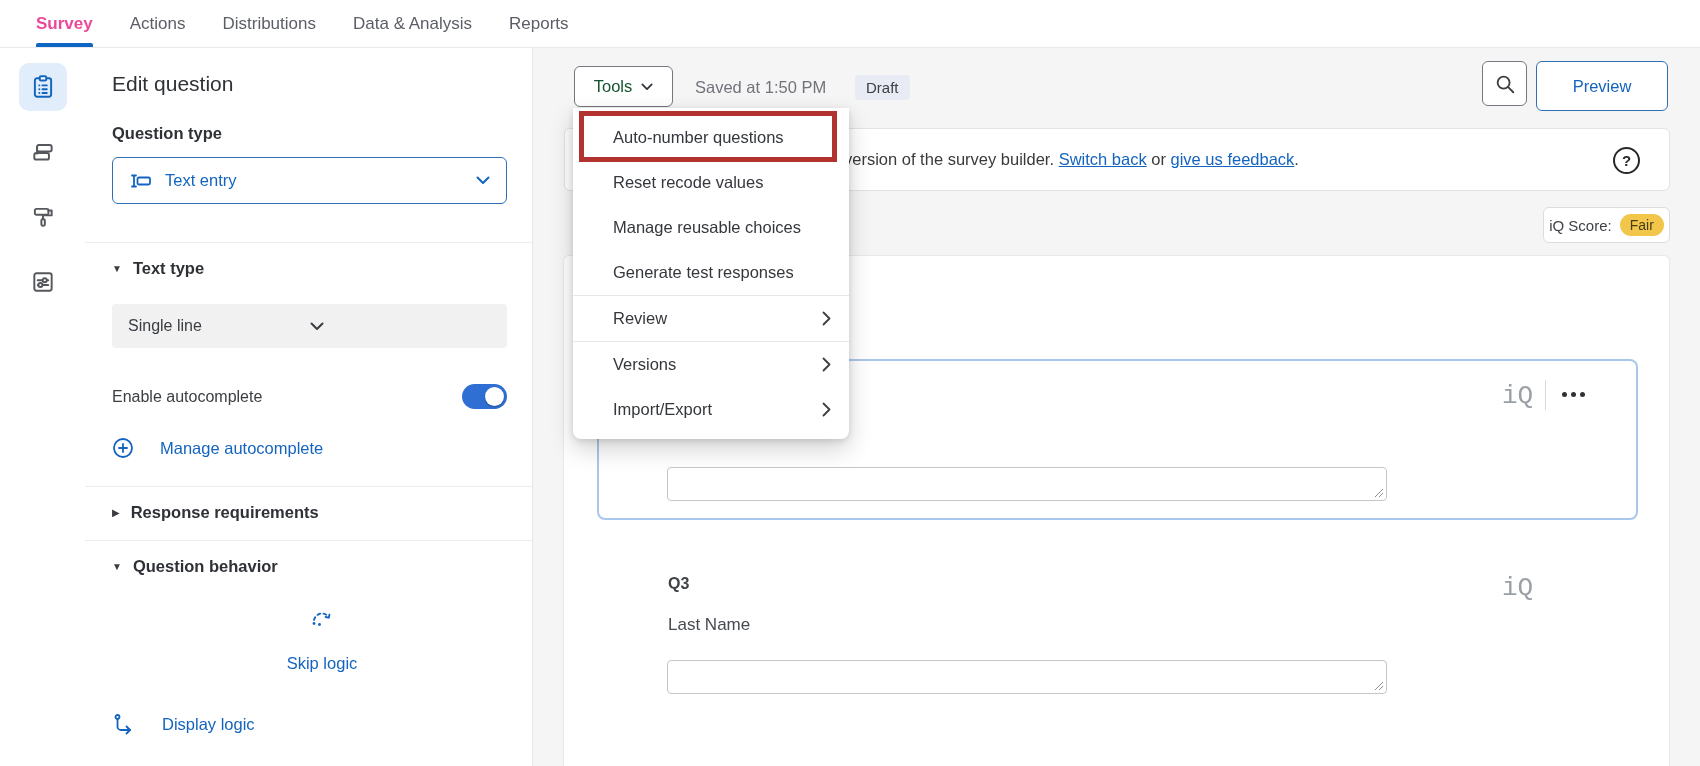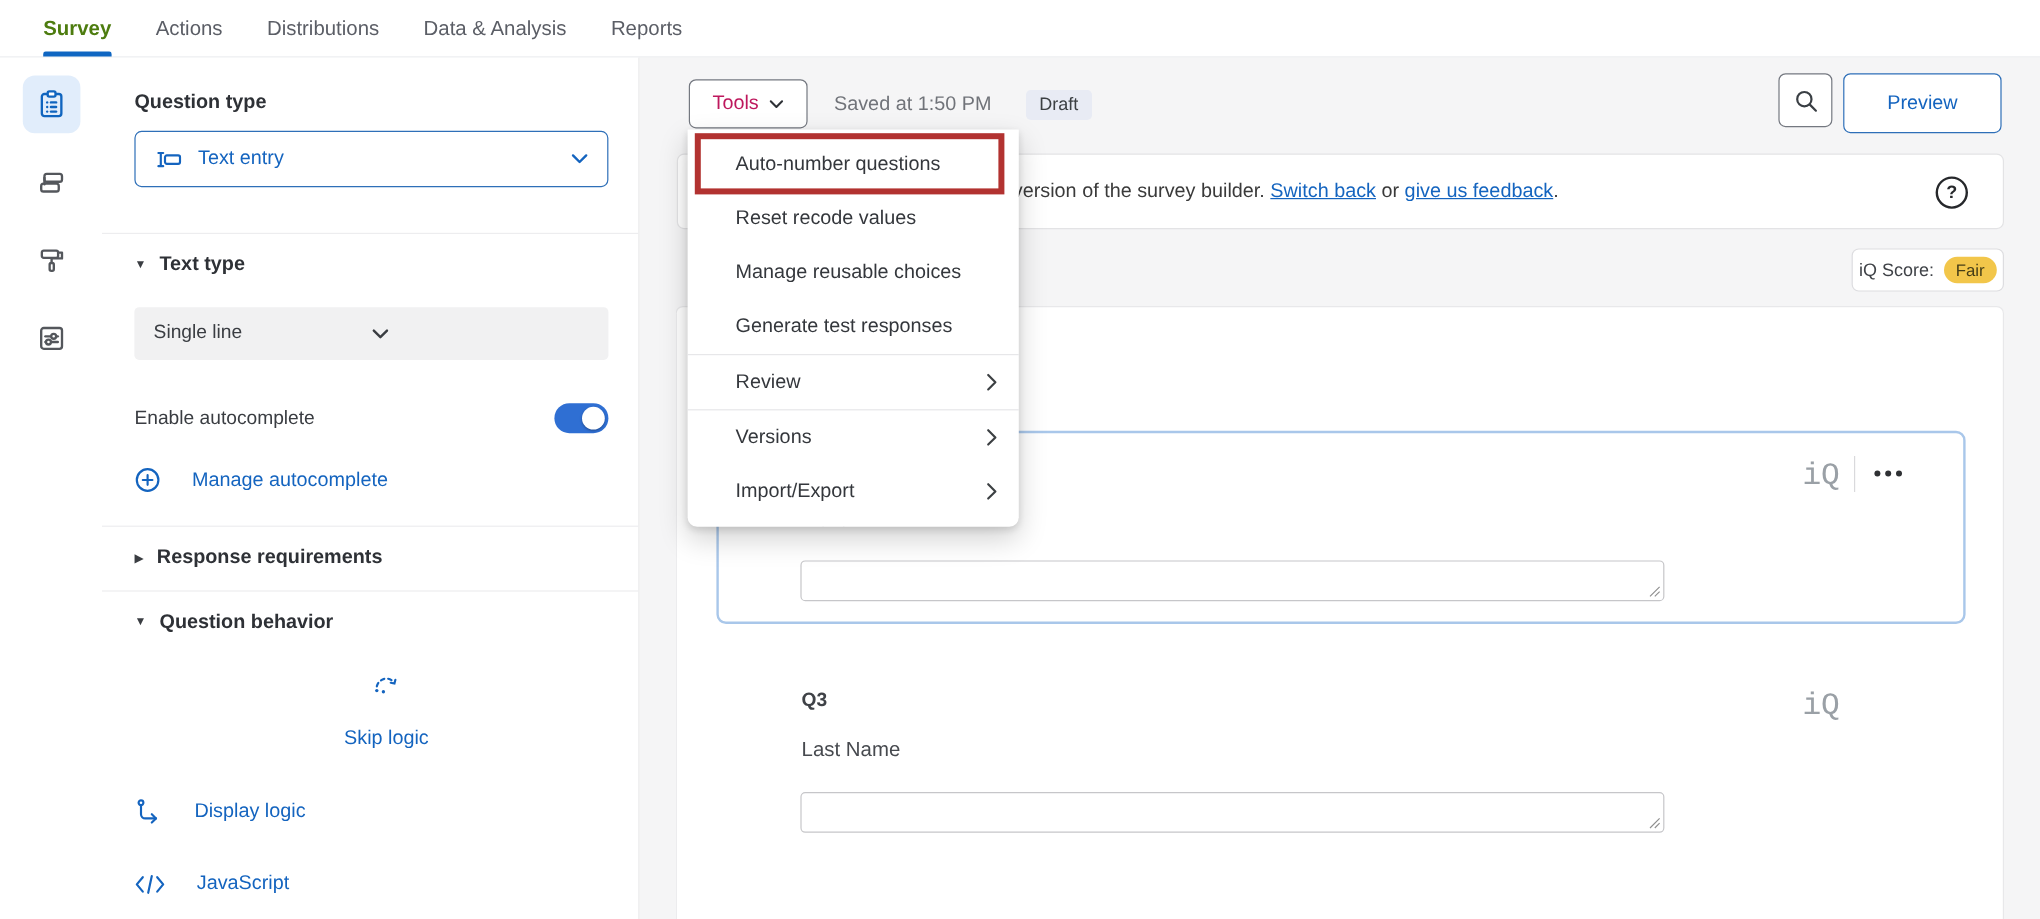--- a/index.html
+++ b/index.html
@@ -2,21 +2,21 @@
 <html><head>
 <meta charset="utf-8">
 <style>
   * { box-sizing: border-box; margin: 0; padding: 0; }
   html,body { width:1700px; height:766px; overflow:hidden; }
   body { font-family:"Liberation Sans", sans-serif; background:#fff; color:#3a3d42; }
 
   
   .top-nav { height:48px; background:#fff; border-bottom:1px solid #e8eaed; display:flex; align-items:stretch; padding-left:36px; }
   .nav-tab { position:relative; display:flex; align-items:center; margin-right:37px; font-size:17px; color:#5b5e66; cursor:pointer; }
-  .nav-tab.active { color:#4d7c0f; font-weight:700; }
+  .nav-tab.active { color:#ec4899; font-weight:700; }
   .nav-tab.active::after { content:""; position:absolute; left:0; right:0; bottom:0; height:4px; background:#0f66c2; border-radius:2px 2px 0 0; }
 
   .app { display:flex; height:718px; }
 
   
   .rail { width:85px; background:#fff; display:flex; flex-direction:column; align-items:center; padding-top:15px; gap:17px; flex:none; }
   .rail-item { width:48px; height:48px; border-radius:10px; display:flex; align-items:center; justify-content:center; cursor:pointer; }
   .rail-item.active { background:#e1edfb; }
 
   
@@ -34,21 +34,21 @@
   .row-toggle { margin:36px 27px 0; width:395px; display:flex; align-items:center; justify-content:space-between; }
   .row-toggle .lab { font-size:16px; color:#3a3d42; }
   .toggle { width:45px; height:25px; border-radius:13px; background:#2f6fd3; position:relative; cursor:pointer; flex:none; }
   .toggle .knob { position:absolute; top:3px; right:3px; width:19px; height:19px; border-radius:50%; background:#fff; box-shadow:0 1px 2px rgba(0,0,0,.3); }
   .blue-link { display:flex; align-items:center; gap:26px; color:#1464bf; font-size:16.5px; cursor:pointer; }
   .ml { margin-left:27px; }
 
   
   .canvas { flex:1; background:#f5f5f6; position:relative; overflow:hidden; }
 
-  .tools-btn { position:absolute; left:41px; top:18px; width:99px; height:41px; background:#fff; border:1px solid #747880; border-radius:6px; display:flex; align-items:center; justify-content:center; gap:9px; font-size:16.5px; color:#be185d; cursor:pointer; z-index:40; }
+  .tools-btn { position:absolute; left:41px; top:18px; width:99px; height:41px; background:#fff; border:1px solid #747880; border-radius:6px; display:flex; align-items:center; justify-content:center; gap:9px; font-size:16.5px; color:#14532d; cursor:pointer; z-index:40; }
   .saved-text { position:absolute; left:162px; top:30px; font-size:16.5px; color:#707379; }
   .draft-badge { position:absolute; left:322px; top:27px; background:#e8ebf4; color:#3c4043; font-size:15px; border-radius:4px; padding:4px 11px; }
   .search-btn { position:absolute; left:949px; top:13px; width:45px; height:45px; background:#fff; border:1px solid #747880; border-radius:6px; display:flex; align-items:center; justify-content:center; cursor:pointer; }
   .preview-btn { position:absolute; left:1003px; top:13px; width:132px; height:50px; background:#fff; border:1px solid #2e6fb8; border-radius:6px; display:flex; align-items:center; justify-content:center; color:#1464bf; font-size:16.5px; cursor:pointer; }
 
   .banner { position:absolute; left:31px; top:80px; width:1106px; height:63px; background:#fff; border:1px solid #e3e3e5; border-radius:6px; display:flex; align-items:center; z-index:5; }
   .banner .txt { margin-left:279px; font-size:16.5px; color:#3a3a3a; white-space:nowrap; }
   .banner .txt a { color:#1464bf; text-decoration:underline; cursor:pointer; }
   .help-circle { position:absolute; right:29px; top:18px; width:27px; height:27px; border:2px solid #26282b; border-radius:50%; display:flex; align-items:center; justify-content:center; font-size:15px; font-weight:700; color:#26282b; cursor:pointer; }
 
@@ -136,20 +136,21 @@
           <line x1="7.2" y1="10.4" x2="16.8" y2="10.4"></line>
           <circle cx="13.6" cy="10.4" r="1.9" fill="#fff"></circle>
           <line x1="7.2" y1="14.8" x2="16.8" y2="14.8"></line>
           <circle cx="9.6" cy="14.8" r="1.9" fill="#fff"></circle>
         </svg>
       </span>
     </div>
   </aside>
 
   <section class="panel">
+    <h1 class="p-title">Edit question</h1>
 
     <div class="p-label">Question type</div>
     <div class="qtype-select">
       <span>
         <svg width="24" height="24" viewBox="0 0 24 24" fill="none" stroke="#1464bf" stroke-width="1.8" stroke-linecap="round">
           <path d="M3 6.5 h4 M5 6.5 v11 M3 17.5 h4"></path>
           <rect x="8.5" y="8.5" width="12.5" height="7" rx="1.5"></rect>
         </svg>
       </span>
       <span class="qt-text">Text entry</span>

